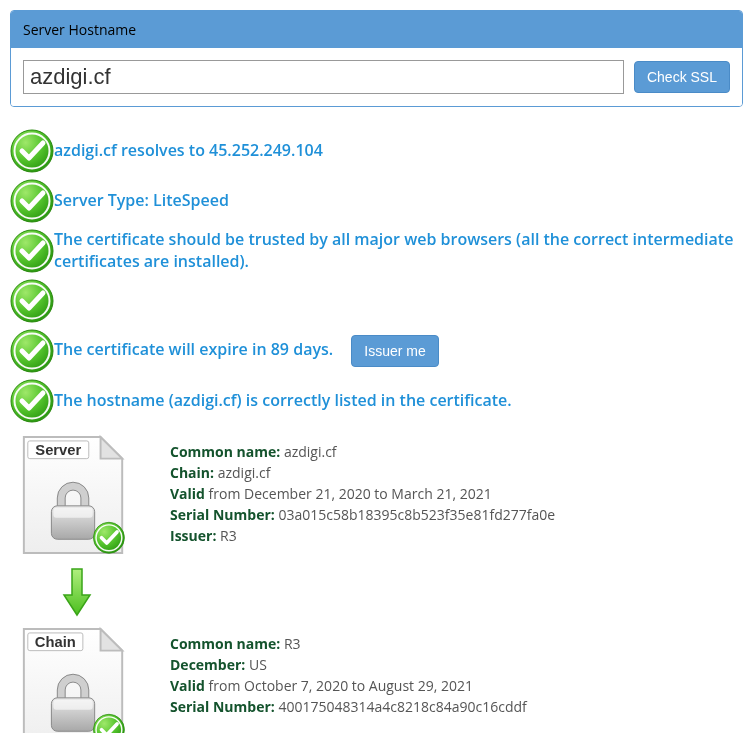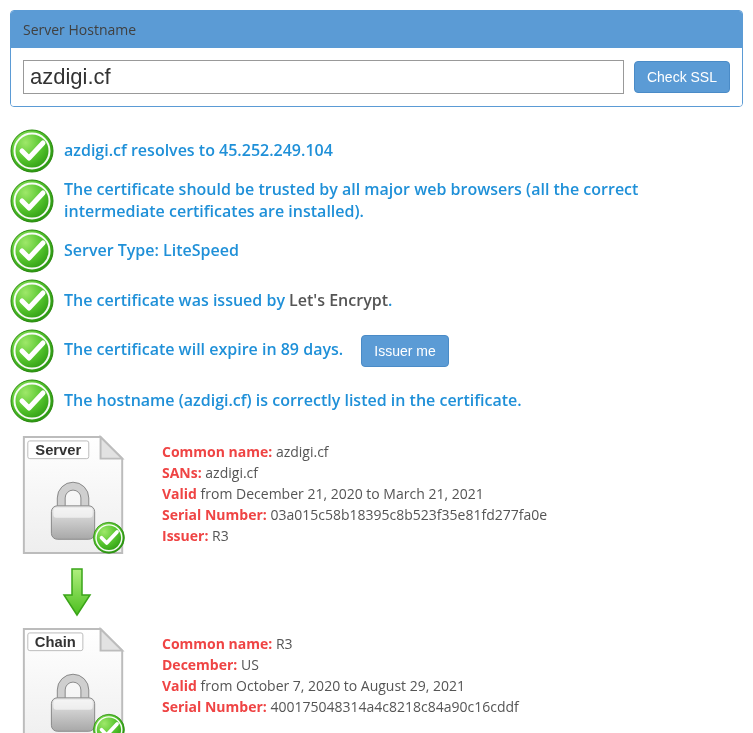--- a/index.html
+++ b/index.html
@@ -12,21 +12,21 @@
     font-size: 14px;
   }
   .panel {
     border: 1px solid #5b9bd5;
     border-radius: 4px;
     overflow: hidden;
     margin-bottom: 22px;
   }
   .panel-header {
     background: #5b9bd5;
-    color: #404040;
+    color: #000000;
     padding: 9px 12px;
     font-size: 14px;
   }
   .panel-body {
     background: #fff;
     padding: 12px 12px;
     display: flex;
     gap: 10px;
     align-items: center;
   }
@@ -46,21 +46,20 @@
     border-radius: 4px;
     padding: 7px 12px;
     font-size: 14px;
     cursor: pointer;
     white-space: nowrap;
   }
   .checks { padding: 0 0 0 0; }
   .check-row {
     display: flex;
     align-items: center;
-    gap: 10px;
     margin-bottom: 6px;
   }
   .check-icon {
     width: 44px;
     height: 44px;
     flex-shrink: 0;
   }
   .check-text {
     color: #1f90d8;
     font-size: 16px;
@@ -69,35 +68,35 @@
   }
   .check-text .plain { color: #555; font-weight: 600; }
   .remind-btn {
     margin-left: 14px;
     vertical-align: middle;
   }
   .cert-section { margin-top: 8px; }
   .cert-row {
     display: flex;
     align-items: flex-start;
-    gap: 26px;
+    gap: 34px;
     padding-left: 6px;
   }
   .cert-icon {
     width: 120px;
     flex-shrink: 0;
     position: relative;
   }
   .cert-details {
     padding-top: 10px;
     font-size: 14px;
     line-height: 1.5;
     color: #555;
   }
-  .cert-details .lbl { font-weight: 700; color: #ef4444; }
+  .cert-details .lbl { font-weight: 700; color: #14532d; }
   .arrow-down {
     padding-left: 50px;
     margin: 2px 0;
   }
   .arrow-down svg { width: 34px; height: 50px; }
   .doc-svg { width: 118px; height: 130px; }
 </style>
 </head>
 <body>
 
@@ -158,37 +157,34 @@
     <svg class="check-icon">
         <use href="#checkCircle"></use>
       </svg>
     <div class="check-text">azdigi.cf resolves to 45.252.249.104</div>
   </div>
 
   <div class="check-row">
     <svg class="check-icon">
         <use href="#checkCircle"></use>
       </svg>
+    <div class="check-text">Server Type: LiteSpeed</div>
+  </div>
+
+  <div class="check-row">
+    <svg class="check-icon">
+        <use href="#checkCircle"></use>
+      </svg>
     <div class="check-text">The certificate should be trusted by all major web browsers (all the correct intermediate certificates are installed).</div>
   </div>
 
   <div class="check-row">
     <svg class="check-icon">
         <use href="#checkCircle"></use>
       </svg>
-    <div class="check-text">Server Type: LiteSpeed</div>
-  </div>
-
-  <div class="check-row">
-    <svg class="check-icon">
-        <use href="#checkCircle"></use>
-      </svg>
-    <div class="check-text">
-      <span>The certificate was issued by </span><span class="plain">Let's Encrypt</span><span>.</span>
-    </div>
   </div>
 
   <div class="check-row">
     <svg class="check-icon">
         <use href="#checkCircle"></use>
       </svg>
     <div class="check-text">
       <span>The certificate will expire in 89 days.</span>
       <button class="btn remind-btn">Issuer me</button>
     </div>
@@ -208,21 +204,21 @@
   <div class="cert-row">
     <div class="cert-icon">
       <svg class="doc-svg" viewBox="0 0 120 132">
         <use href="#docLock"></use>
         <rect x="12" y="10" width="62" height="18" rx="2" fill="#fff" stroke="#bbb"></rect>
         <text x="43" y="24" text-anchor="middle" font-family="Arial" font-weight="bold" font-size="15" fill="#333">Server</text>
       </svg>
     </div>
     <div class="cert-details">
       <div><span class="lbl">Common name:</span> <span>azdigi.cf</span></div>
-      <div><span class="lbl">SANs:</span> <span>azdigi.cf</span></div>
+      <div><span class="lbl">Chain:</span> <span>azdigi.cf</span></div>
       <div><span class="lbl">Valid</span> <span>from December 21, 2020 to March 21, 2021</span></div>
       <div><span class="lbl">Serial Number:</span> <span>03a015c58b18395c8b523f35e81fd277fa0e</span></div>
       <div><span class="lbl">Issuer:</span> <span>R3</span></div>
     </div>
   </div>
 
   <div class="arrow-down">
     <svg viewBox="0 0 34 50">
       <path d="M12 2 H22 V28 H30 L17 48 L4 28 H12 Z" fill="url(#arrowGrad)" stroke="#3aa518" stroke-width="1.5"></path>
     </svg>

